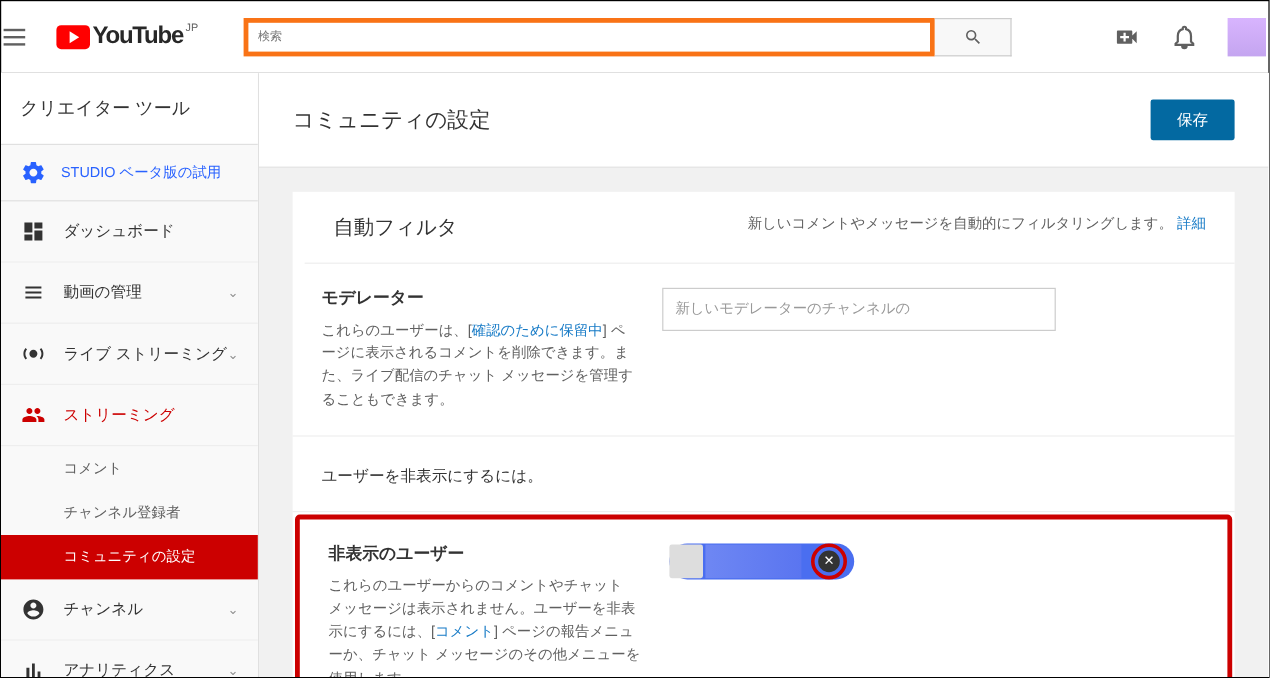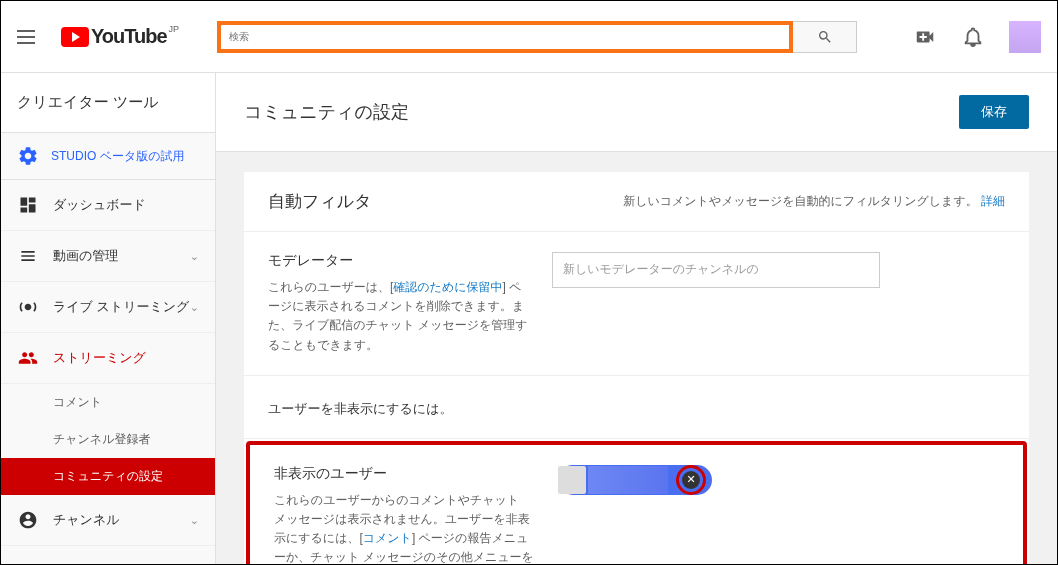--- a/index.html
+++ b/index.html
@@ -1,19 +1,19 @@
 <!DOCTYPE html>
 <html><head>
 <meta charset="utf-8">
 <style>
   * { margin: 0; padding: 0; box-sizing: border-box; }
   body { font-family: Arial, "Hiragino Kaku Gothic ProN", "メイリオ", sans-serif; font-size: 13px; color: #333; background: #fff; border: 1px solid #000; width: 1058px; height: 565px; overflow: hidden; position: relative; }
 
   
-  .header { height: 72px; display: flex; align-items: center; border-bottom: 1px solid #e0e0e0; padding: 0 16px; }
+  .header { height: 60px; display: flex; align-items: center; border-bottom: 1px solid #e0e0e0; padding: 0 2px; }
   .hamburger { width: 24px; height: 24px; margin-right: 20px; cursor: pointer; display: flex; flex-direction: column; justify-content: center; gap: 4px; }
   .hamburger span { display: block; width: 18px; height: 2px; background: #606060; }
   .logo { display: flex; align-items: center; position: relative; }
   .logo-play { width: 28px; height: 20px; background: #ff0000; border-radius: 4px; display: flex; align-items: center; justify-content: center; margin-right: 2px; }
   .logo-play::after { content: ""; border-left: 8px solid #fff; border-top: 5px solid transparent; border-bottom: 5px solid transparent; margin-left: 2px; }
   .logo-text { font-weight: bold; font-size: 20px; letter-spacing: -1px; color: #282828; }
   .logo-jp { font-size: 9px; color: #606060; position: relative; top: -8px; left: 2px; }
   .search-wrap { flex: 1; display: flex; max-width: 640px; margin-left: 40px; }
   .search-input { flex: 1; height: 32px; border: 4px solid #f97316; padding: 0 8px; font-size: 10px; outline: none; }
   .search-btn { width: 64px; height: 32px; border: 1px solid #ccc; border-left: none; background: #f8f8f8; cursor: pointer; display: flex; align-items: center; justify-content: center; }
@@ -37,29 +37,29 @@
   .sb-sub { font-size: 12px; padding: 10px 16px 10px 52px; color: #606060; cursor: pointer; }
   .sb-sub.current { background: #cc0000; color: #fff; }
 
   
   .main { flex: 1; background: #f1f1f1; overflow-y: auto; }
   .page-head { background: #fff; padding: 22px 28px; display: flex; align-items: center; border-bottom: 1px solid #e0e0e0; }
   .page-title { font-size: 18px; color: #333; }
   .save-btn { margin-left: auto; background: #0369a1; color: #fff; border: none; padding: 8px 22px; font-size: 13px; border-radius: 2px; cursor: pointer; }
 
   .panel { background: #fff; margin: 20px 28px; padding: 0; }
-  .panel-head { display: flex; align-items: center; padding: 18px 24px; border-bottom: 1px solid #eee; }
+  .panel-head { display: flex; align-items: flex-start; padding: 18px 24px; border-bottom: 1px solid #eee; margin-left: 10px; }
   .panel-title { font-size: 17px; color: #333; }
   .panel-desc { font-size: 12px; color: #606060; margin-left: auto; }
   .panel-desc a { color: #167ac6; text-decoration: none; }
 
   .section { display: flex; padding: 20px 24px; border-bottom: 1px solid #eee; gap: 24px; align-items: flex-start; }
   .section.highlighted { border: 4px solid #cc0000; border-radius: 4px; margin: 2px; }
   .sec-left { width: 260px; }
-  .sec-title { font-size: 14px; color: #333; margin-bottom: 8px; }
+  .sec-title { font-size: 14px; color: #333; margin-bottom: 8px; font-weight: bold; }
   .sec-help { font-size: 12px; color: #606060; line-height: 1.6; }
   .sec-help a { color: #167ac6; text-decoration: none; }
   .sec-right { flex: 1; }
   .chip-input { width: 328px; height: 36px; border: 1px solid #ccc; padding: 8px 10px; font-size: 12px; color: #999; background: #fff; }
   .empty-text { font-size: 13px; color: #333; padding-top: 4px; }
 
   .user-chip { display: inline-flex; align-items: center; background: #4a6ef0; border-radius: 16px; height: 30px; padding-right: 6px; position: relative; }
   .chip-avatar { width: 28px; height: 28px; background: #ddd; border-radius: 2px; margin-right: 50px; }
   .chip-blur { position: absolute; left: 30px; width: 80px; height: 28px; background: linear-gradient(90deg, #6e87f3, #5a75f0); filter: blur(0.3px); }
   .chip-remove-wrap { width: 30px; height: 30px; border: 3px solid #cc0000; border-radius: 50%; display: flex; align-items: center; justify-content: center; z-index: 1; margin-left: 40px; }

